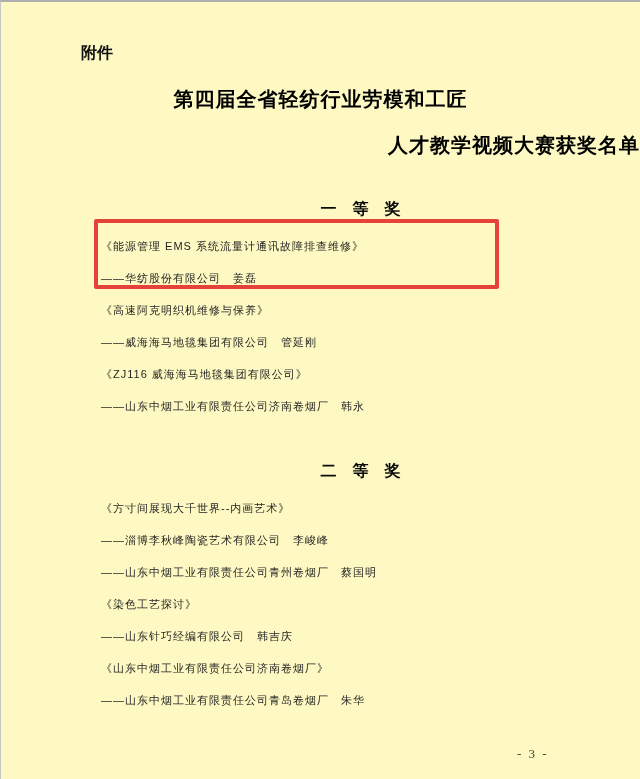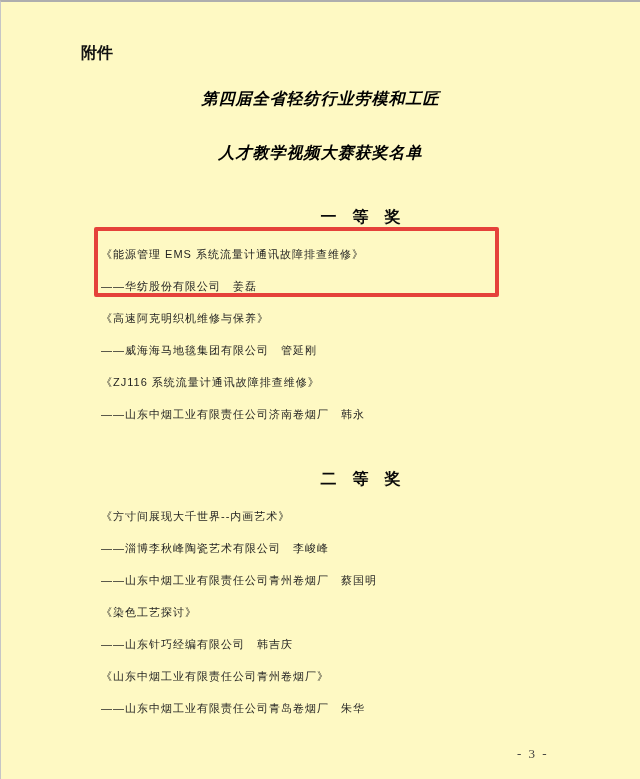--- a/index.html
+++ b/index.html
@@ -22,32 +22,32 @@
   .attachment {
     padding-top: 40px;
     margin-left: 80px;
     font-size: 16px;
     font-weight: 700;
     line-height: 22px;
     color: #111;
   }
   .doc-title {
     text-align: center;
-    font-size: 16px;
+    font-size: 20px;
     font-weight: 700;
     color: #000;
     letter-spacing: 1px;
     line-height: 30px;
-    font-style: italic;
   }
   .doc-title.first {
     margin-top: 20px;
   }
   .doc-title.second {
-    margin-top: 24px;
+    margin-top: 16px;
+    text-align: right;
   }
   .award-heading {
     margin-top: 38px;
     margin-bottom: 10px;
     text-align: center;
     font-size: 16px;
     font-weight: 700;
     color: #0a0a0a;
     line-height: 22px;
   }
@@ -99,35 +99,35 @@
       <div class="entry">
         <div class="highlight-box" style="border-color: rgb(229, 66, 58);"></div>
         <div class="entry-line">《能源管理 EMS 系统流量计通讯故障排查维修》</div>
         <div class="entry-line">——华纺股份有限公司　姜磊</div>
       </div>
       <div class="entry">
         <div class="entry-line">《高速阿克明织机维修与保养》</div>
         <div class="entry-line">——威海海马地毯集团有限公司　管延刚</div>
       </div>
       <div class="entry">
-        <div class="entry-line">《ZJ116 系统流量计通讯故障排查维修》</div>
+        <div class="entry-line">《ZJ116 威海海马地毯集团有限公司》</div>
         <div class="entry-line">——山东中烟工业有限责任公司济南卷烟厂　韩永</div>
       </div>
       <div class="award-heading">二　等　奖</div>
       <div class="entry">
         <div class="entry-line">《方寸间展现大千世界--内画艺术》</div>
         <div class="entry-line">——淄博李秋峰陶瓷艺术有限公司　李峻峰</div>
       </div>
       <div class="entry">
         <div class="entry-line">——山东中烟工业有限责任公司青州卷烟厂　蔡国明</div>
       </div>
       <div class="entry">
         <div class="entry-line">《染色工艺探讨》</div>
         <div class="entry-line">——山东针巧经编有限公司　韩吉庆</div>
       </div>
       <div class="entry">
-        <div class="entry-line">《山东中烟工业有限责任公司青州卷烟厂》</div>
+        <div class="entry-line">《山东中烟工业有限责任公司济南卷烟厂》</div>
         <div class="entry-line">——山东中烟工业有限责任公司青岛卷烟厂　朱华</div>
       </div>
     </div>
 
   <div class="page-number">- 3 -</div>
 </div>
 
 </body></html>

